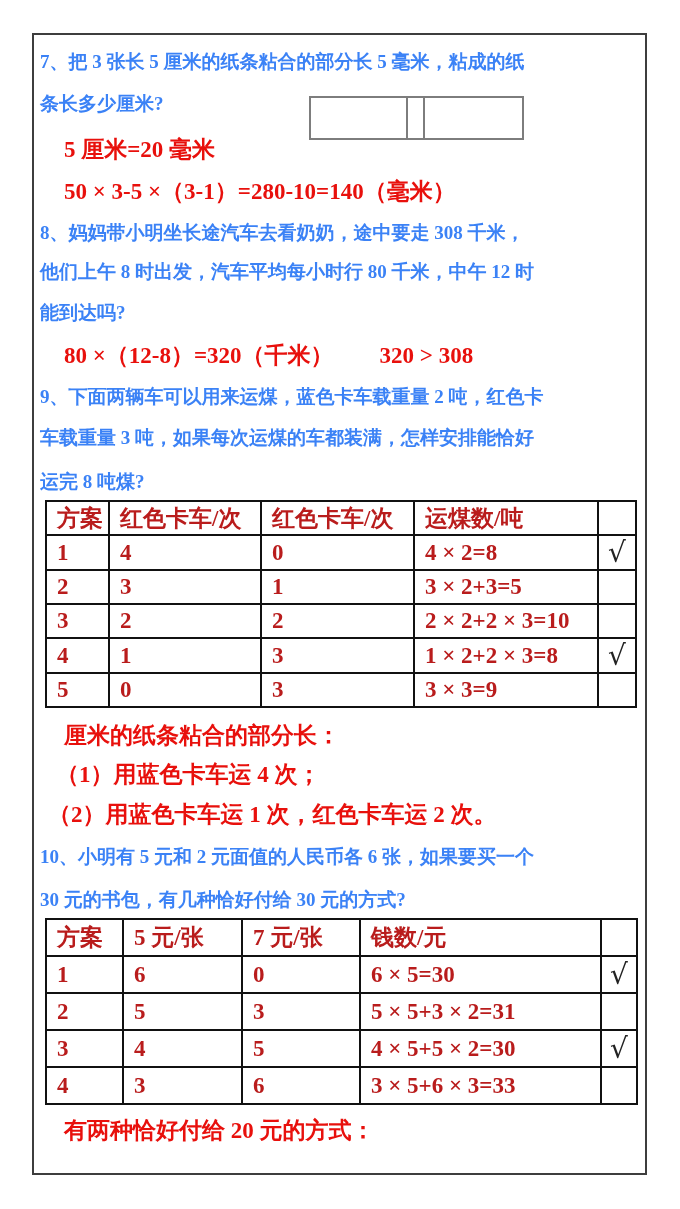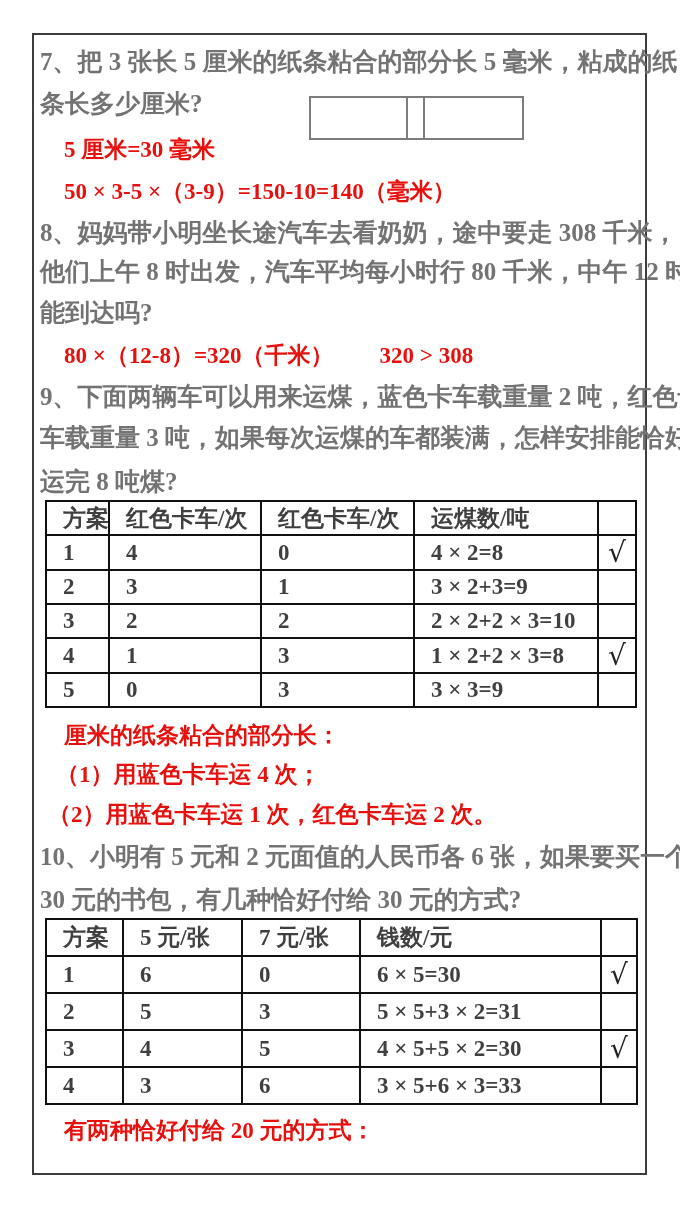--- a/index.html
+++ b/index.html
@@ -6,22 +6,22 @@
   body{
     width:680px;height:1209px;position:relative;background:#ffffff;
     font-family:"Liberation Serif","DejaVu Serif",serif;
     overflow:hidden;
   }
   .page-border{
     position:absolute;left:32px;top:33px;width:611px;height:1138px;
     border:2px solid #3d3d3d;background:#ffffff;
   }
   .tline{
-    position:absolute;font-weight:bold;font-size:25px;line-height:27px;
-    color:#737373;white-space:nowrap;letter-spacing:0px;
+    position:absolute;font-weight:bold;font-size:19px;line-height:27px;
+    color:#3b82f6;white-space:nowrap;letter-spacing:0px;
   }
   .answer{
     font-size:23px;line-height:25px;color:#e8100c;
   }
   
   .strip{
     position:absolute;left:309px;top:96px;width:211px;height:40px;
     border:2px solid #7d7d7d;background:#ffffff;
   }
   .strip .v{
@@ -29,22 +29,22 @@
   }
   .strip .v1{left:95px;}
   .strip .v2{left:112px;}
   
   table.plan{
     position:absolute;border-collapse:collapse;table-layout:fixed;
     background:#ffffff;
   }
   table.plan td{
     border:2px solid #111111;
-    font-weight:bold;font-size:23px;color:#404040;
-    padding:0 2px 0 16px;text-align:left;vertical-align:middle;
+    font-weight:bold;font-size:23px;color:#b91c1c;
+    padding:0 2px 0 10px;text-align:left;vertical-align:middle;
     overflow:hidden;white-space:nowrap;
   }
   table.plan td.check-cell{
     text-align:center;padding:0;font-weight:normal;font-size:28px;
     font-family:"DejaVu Sans","Liberation Sans",sans-serif;color:#222222;
   }
   #table-q9{left:45px;top:500px;width:590px;}
   #table-q9 tr{height:34px;}
   #table-q10{left:45px;top:918px;width:591px;}
   #table-q10 tr{height:37px;}
@@ -56,22 +56,22 @@
   <div class="page-border"></div>
 
   <div class="tline" style="left:40px;top:48px">7、把 3 张长 5 厘米的纸条粘合的部分长 5 毫米，粘成的纸</div>
   <div class="tline" style="left:40px;top:90px">条长多少厘米?</div>
 
   <div class="strip">
     <div class="v v1"></div>
     <div class="v v2"></div>
   </div>
 
-  <div class="tline answer" style="left:64px;top:137px">5 厘米=30 毫米</div>
-  <div class="tline answer" style="left:64px;top:179px">50 × 3-5 ×（3-9）=150-10=140（毫米）</div>
+  <div class="tline answer" style="left:64px;top:137px">5 厘米=20 毫米</div>
+  <div class="tline answer" style="left:64px;top:179px">50 × 3-5 ×（3-1）=280-10=140（毫米）</div>
 
   <div class="tline" style="left:40px;top:219px">8、妈妈带小明坐长途汽车去看奶奶，途中要走 308 千米，</div>
   <div class="tline" style="left:40px;top:258px">他们上午 8 时出发，汽车平均每小时行 80 千米，中午 12 时</div>
   <div class="tline" style="left:40px;top:299px">能到达吗?</div>
   <div class="tline answer" style="left:64px;top:343px">80 ×（12-8）=320（千米）　　320 &gt; 308</div>
 
   <div class="tline" style="left:40px;top:383px">9、下面两辆车可以用来运煤，蓝色卡车载重量 2 吨，红色卡</div>
   <div class="tline" style="left:40px;top:424px">车载重量 3 吨，如果每次运煤的车都装满，怎样安排能恰好</div>
   <div class="tline" style="left:40px;top:468px">运完 8 吨煤?</div>
 
@@ -95,21 +95,21 @@
       <td>1</td>
       <td>4</td>
       <td>0</td>
       <td>4 × 2=8</td>
       <td class="check-cell">√</td>
     </tr>
     <tr>
       <td>2</td>
       <td>3</td>
       <td>1</td>
-      <td>3 × 2+3=9</td>
+      <td>3 × 2+3=5</td>
       <td class="check-cell"></td>
     </tr>
     <tr>
       <td>3</td>
       <td>2</td>
       <td>2</td>
       <td>2 × 2+2 × 3=10</td>
       <td class="check-cell"></td>
     </tr>
     <tr>

